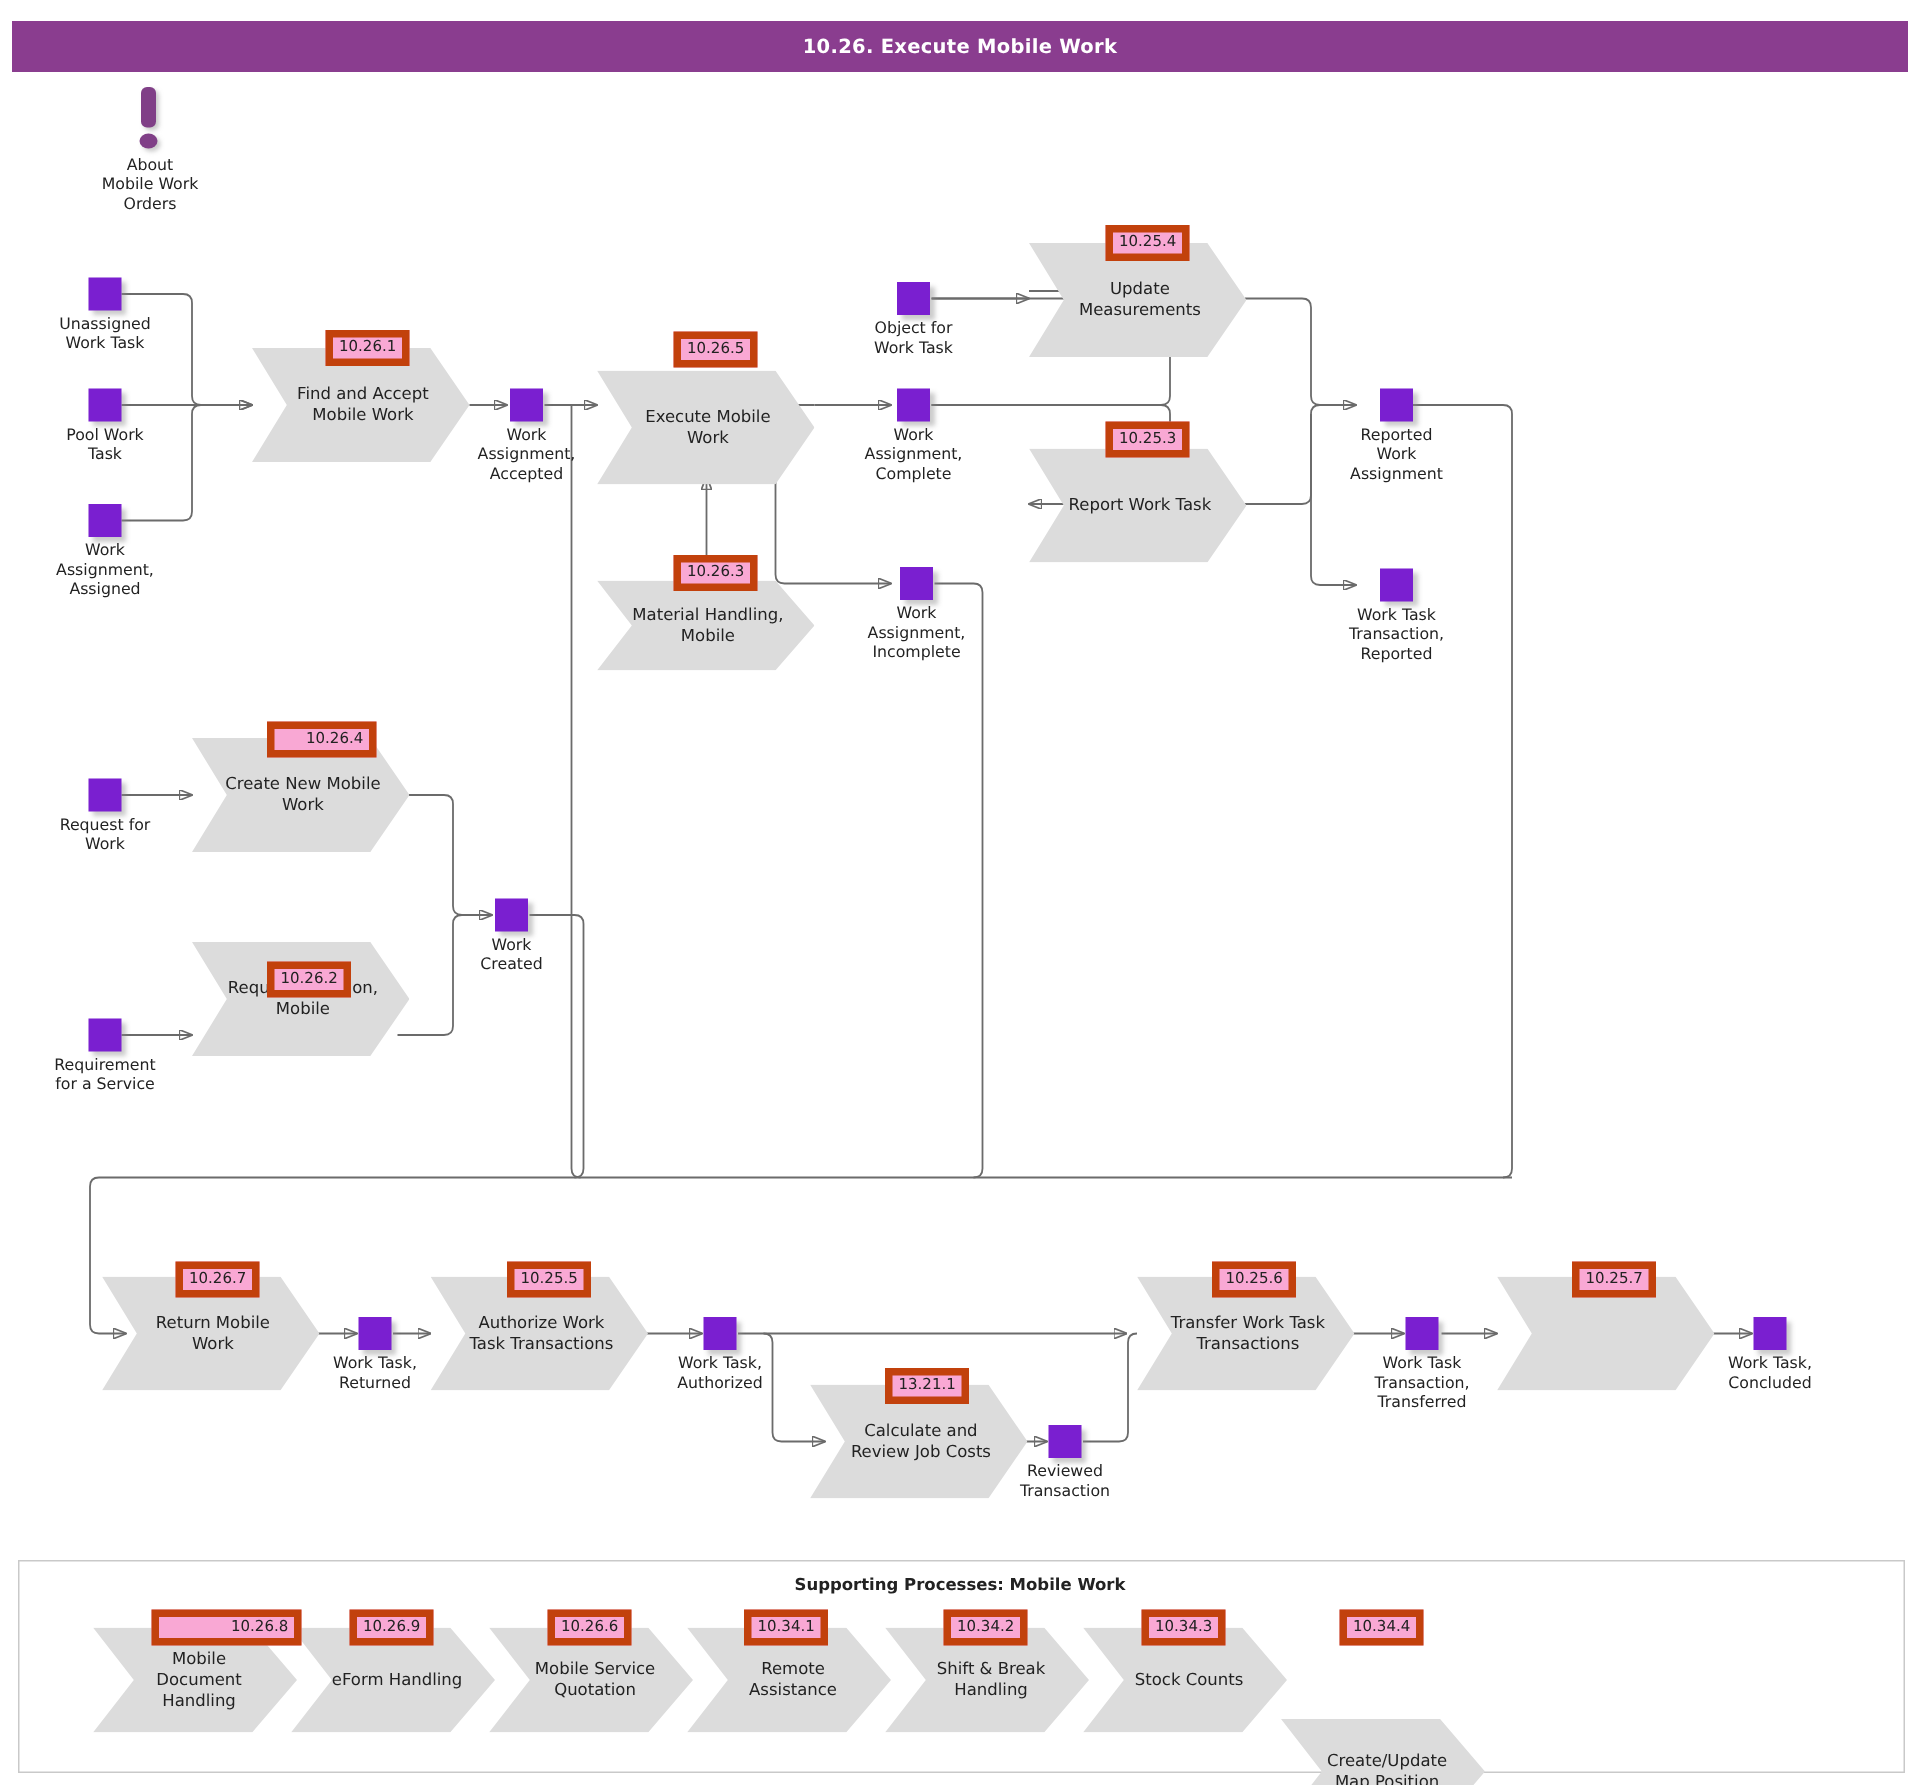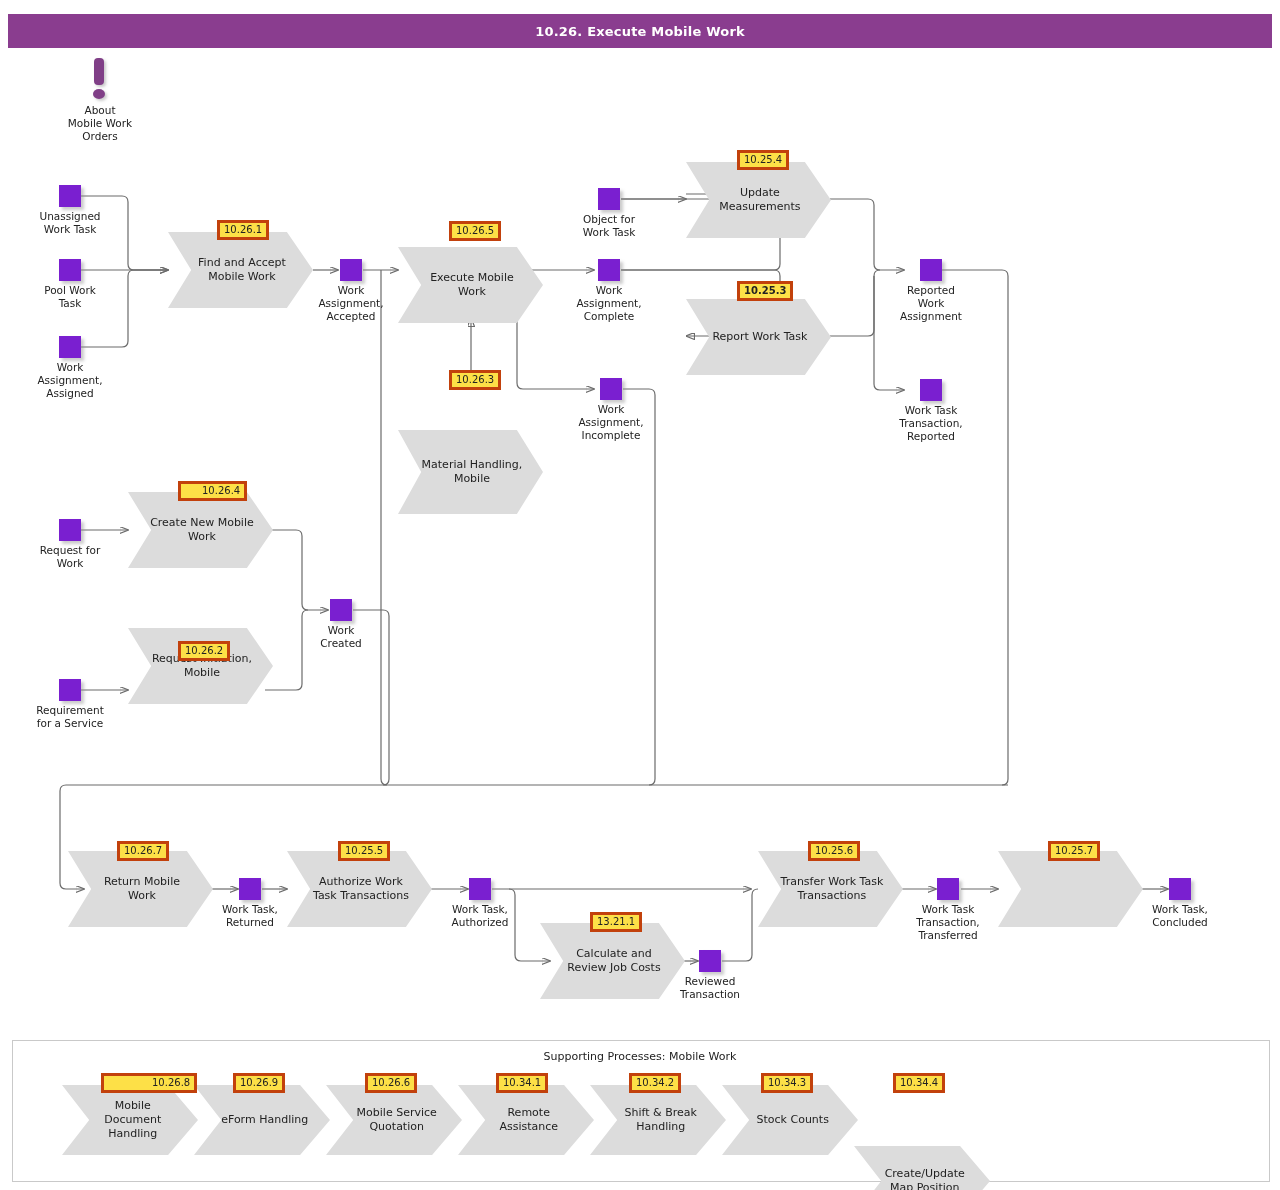--- a/index.html
+++ b/index.html
@@ -32,21 +32,21 @@
     -webkit-clip-path:polygon(0 0, 82% 0, 100% 50%, 82% 100%, 0 100%, 16% 50%);
     clip-path:polygon(0 0, 82% 0, 100% 50%, 82% 100%, 0 100%, 16% 50%);
     z-index:-1;
   }
   .proc .ptext{
     position:absolute;left:14%;top:0;width:74%;height:100%;
     display:flex;align-items:center;justify-content:center;text-align:center;
     font-size:11px;line-height:14px;color:#222;z-index:2;
   }
   .pid{
-    position:absolute;background:#fde047;border:3px solid #c2410c;
+    position:absolute;background:#f9a8d4;border:5px solid #c2410c;
     font-size:10px;line-height:12px;padding:1px 4px;white-space:nowrap;
     color:#222;z-index:5;
   }
   
   .ent{position:absolute;width:0;height:0;}
   .ent .sq{
     position:absolute;left:-11px;top:-11px;width:22px;height:22px;
     background:#7a1fd0;box-shadow:3px 3px 3px rgba(140,140,140,.45);
   }
   .ent .elabel{
@@ -67,21 +67,21 @@
     position:absolute;left:30px;top:104px;width:140px;text-align:center;
     font-size:10.5px;line-height:13px;color:#222;white-space:pre-line;
   }
   
   #support-panel{
     position:absolute;left:12px;top:1040px;width:1256px;height:140px;
     border:1px solid #c9c9c9;background:#ffffff;
   }
   #support-caption{
     position:absolute;left:0;top:1050px;width:1280px;text-align:center;
-    font-size:11px;color:#222;
+    font-size:11px;color:#222;font-weight:bold;
   }
   .sproc .shape,.sproc .shadow{
     -webkit-clip-path:polygon(0 0, 78% 0, 100% 50%, 78% 100%, 0 100%, 20% 50%);
     clip-path:polygon(0 0, 78% 0, 100% 50%, 78% 100%, 0 100%, 20% 50%);
   }
   .sproc .ptext{left:17%;width:70%;}
 </style>
 </head>
 <body>
 
@@ -176,21 +176,21 @@
 <div class="pid" style="left:217px;top:220px;">10.26.1</div>
 
 <div class="proc" style="left:398px;top:247px;width:145px;height:76px;">
   <div class="shadow"></div>
   <div class="shape"></div>
   <div class="ptext">Execute Mobile
 Work</div>
 </div>
 <div class="pid" style="left:449px;top:221px;">10.26.5</div>
 
-<div class="proc" style="left:398px;top:387px;width:145px;height:84px;margin-top:43px;">
+<div class="proc" style="left:398px;top:387px;width:145px;height:60px;">
   <div class="shadow"></div>
   <div class="shape"></div>
   <div class="ptext">Material
 Handling, Mobile</div>
 </div>
 <div class="pid" style="left:449px;top:370px;">10.26.3</div>
 
 <div class="proc" style="left:686px;top:162px;width:145px;height:76px;">
   <div class="shadow"></div>
   <div class="shape"></div>
@@ -198,21 +198,21 @@
 Measurements</div>
 </div>
 <div class="pid" style="left:737px;top:150px;">10.25.4</div>
 
 <div class="proc" style="left:686px;top:299px;width:145px;height:76px;">
   <div class="shadow"></div>
   <div class="shape"></div>
   <div class="ptext">Report Work
 Task</div>
 </div>
-<div class="pid" style="left:737px;top:281px;font-weight:bold;">10.25.3</div>
+<div class="pid" style="left:737px;top:281px;">10.25.3</div>
 
 <div class="proc" style="left:128px;top:492px;width:145px;height:76px;">
   <div class="shadow"></div>
   <div class="shape"></div>
   <div class="ptext">Create New
 Mobile Work</div>
 </div>
 <div class="pid" style="left:178px;top:481px;padding-left:21px;">10.26.4</div>
 
 <div class="proc" style="left:128px;top:628px;width:145px;height:76px;">

